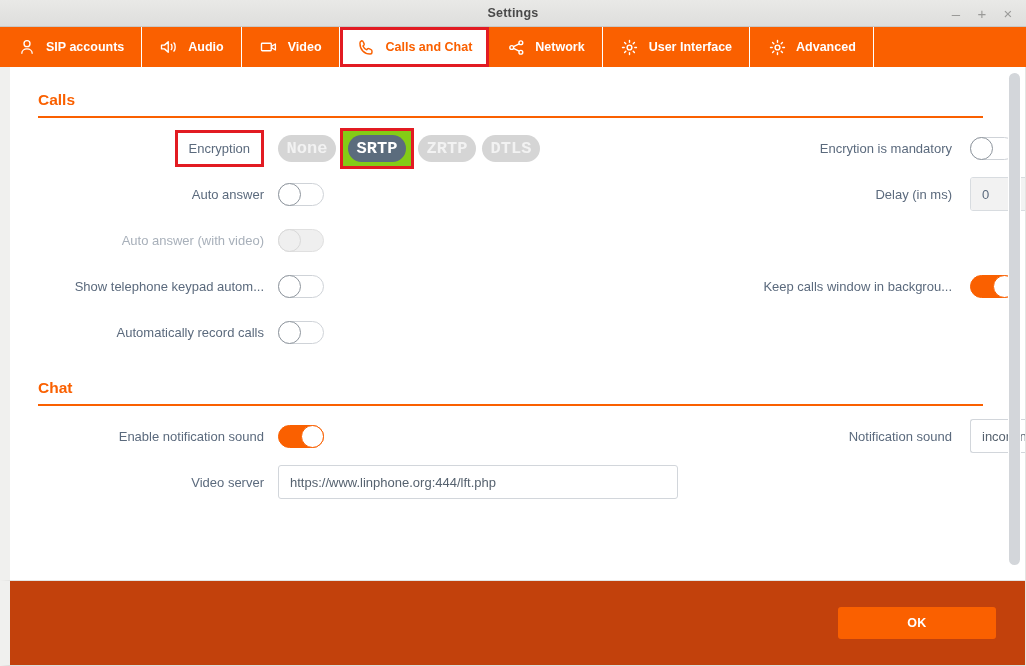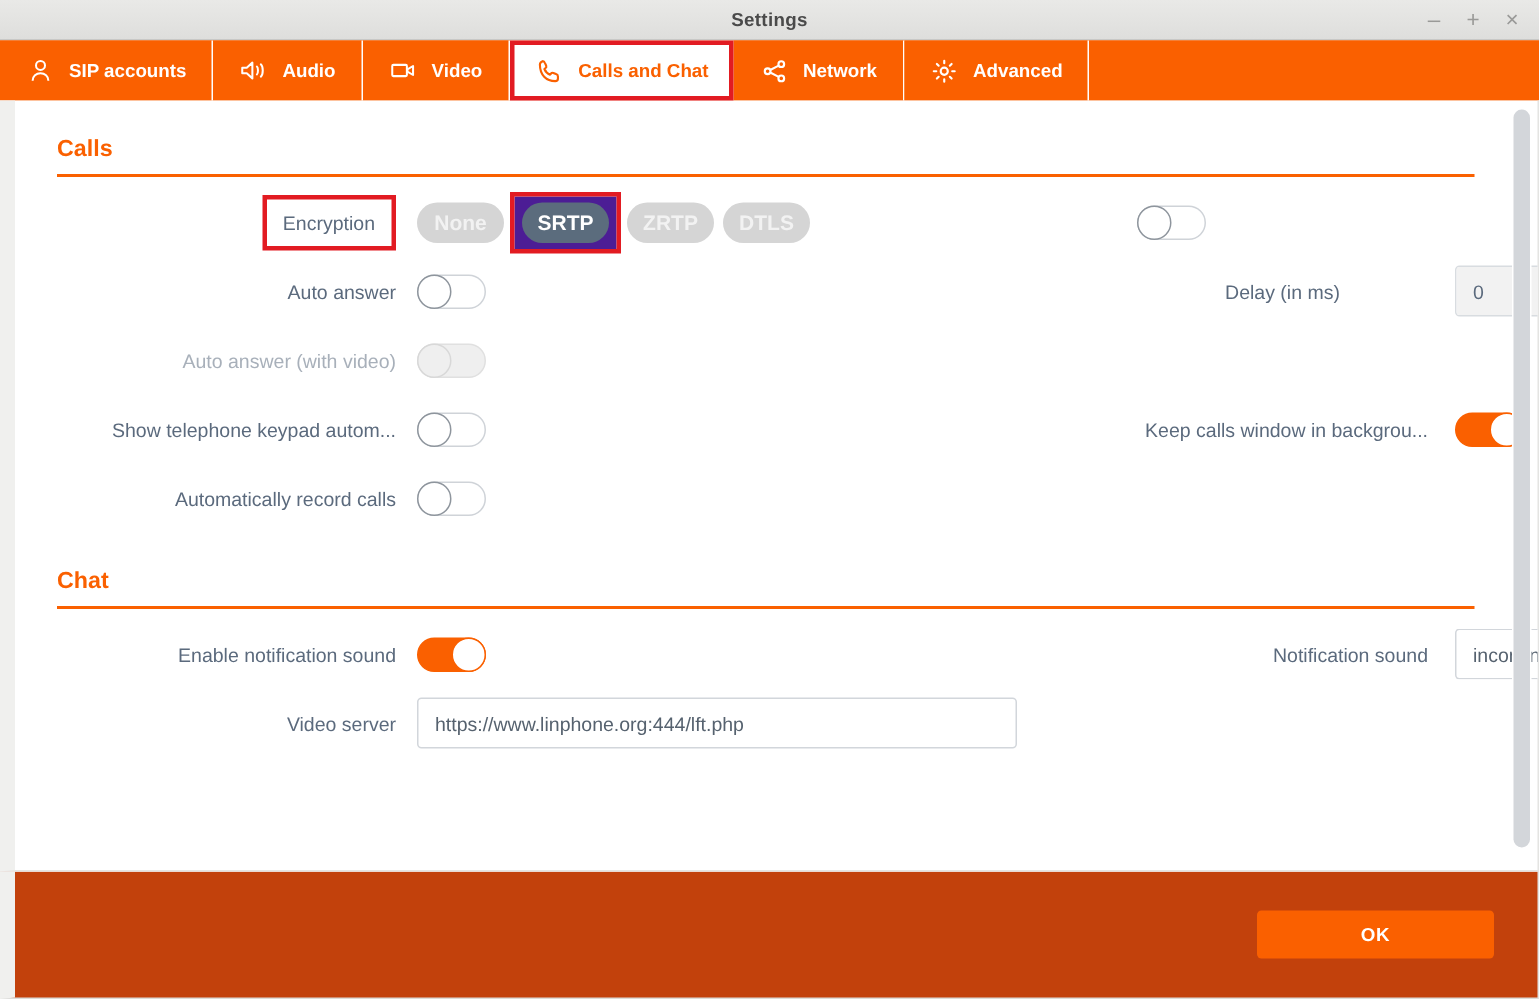--- a/index.html
+++ b/index.html
@@ -209,41 +209,41 @@
     display: flex;
     align-items: center;
     gap: 6px;
   }
   .seg-btn {
     min-width: 58px;
     height: 27px;
     border-radius: 13.5px;
     background: #d5d5d5;
     color: #f2f2f2;
-    font-size: 14px;
+    font-size: 17px;
     font-weight: bold;
     display: flex;
     align-items: center;
     justify-content: center;
     cursor: default;
     user-select: none;
     border: none;
-    font-family: Liberation Sans, sans-serif;
+    font-family: Liberation Mono, monospace;
   }
   .seg-btn.selected {
     background: #5b6c7d;
     color: #ffffff;
   }
   .seg-wrap-highlight {
     outline: 3px solid #e21b22;
     padding: 4px 5px;
     margin: 0 1px;
     display: flex;
     align-items: center;
-    background: #4c1d95;
+    background: #84cc16;
   }
 
   
   .toggle {
     position: relative;
     width: 46px;
     height: 23px;
     border-radius: 11.5px;
     background: #ffffff;
     border: 1px solid #cfd3d8;
@@ -412,20 +412,29 @@
         <svg width="19" height="19" viewBox="0 0 24 24" fill="none" stroke="#ffffff" stroke-width="1.8">
           <circle cx="17.5" cy="6" r="2.4"></circle>
           <circle cx="17.5" cy="18" r="2.4"></circle>
           <circle cx="6" cy="12" r="2.4"></circle>
           <path d="M8.2 10.9l7.1-3.6M8.2 13.1l7.1 3.6"></path>
         </svg>
       </span>
       <span>Network</span>
     </div>
 
+    <div class="tab">
+      <span class="tab-icon">
+        <svg width="19" height="19" viewBox="0 0 24 24" fill="none" stroke="#ffffff" stroke-width="1.8">
+          <circle cx="12" cy="12" r="3"></circle>
+          <path d="M12 3.2v2.1M12 18.7v2.1M3.2 12h2.1M18.7 12h2.1M5.8 5.8l1.5 1.5M16.7 16.7l1.5 1.5M18.2 5.8l-1.5 1.5M7.3 16.7l-1.5 1.5" stroke-linecap="round"></path>
+        </svg>
+      </span>
+      <span>User Interface</span>
+    </div>
 
     <div class="tab">
       <span class="tab-icon">
         <svg width="19" height="19" viewBox="0 0 24 24" fill="none" stroke="#ffffff" stroke-width="1.8">
           <circle cx="12" cy="12" r="3"></circle>
           <path d="M12 3.2v2.1M12 18.7v2.1M3.2 12h2.1M18.7 12h2.1M5.8 5.8l1.5 1.5M16.7 16.7l1.5 1.5M18.2 5.8l-1.5 1.5M7.3 16.7l-1.5 1.5" stroke-linecap="round"></path>
         </svg>
       </span>
       <span>Advanced</span>
     </div>
@@ -452,37 +461,38 @@
                 <div class="seg-btn">None</div>
                 <div class="seg-wrap-highlight">
                   <div class="seg-btn selected">SRTP</div>
                 </div>
                 <div class="seg-btn">ZRTP</div>
                 <div class="seg-btn">DTLS</div>
               </div>
             </div>
             <div class="cell">
               <div style="display:flex;align-items:center;">
+                <span class="field-label" style="width:212px;text-align:right;padding-right:18px;">Encrytion is mandatory</span>
                 <div class="toggle">
                     <span class="knob"></span>
                   </div>
               </div>
             </div>
 
             <div class="cell labelcell">
               <span class="field-label">Auto answer</span>
             </div>
             <div class="cell ctrlcell">
               <div class="toggle">
                   <span class="knob"></span>
                 </div>
             </div>
             <div class="cell">
               <div style="display:flex;align-items:center;">
-                <span class="field-label" style="width:212px;text-align:center;padding-right:18px;">Delay (in ms)</span>
+                <span class="field-label" style="width:212px;text-align:right;padding-right:18px;">Delay (in ms)</span>
                 <div class="spinner">
                   <div class="sp-value">0</div>
 
                 </div>
               </div>
             </div>
 
             <div class="cell labelcell">
               <span class="field-label disabled">Auto answer (with video)</span>
             </div>

